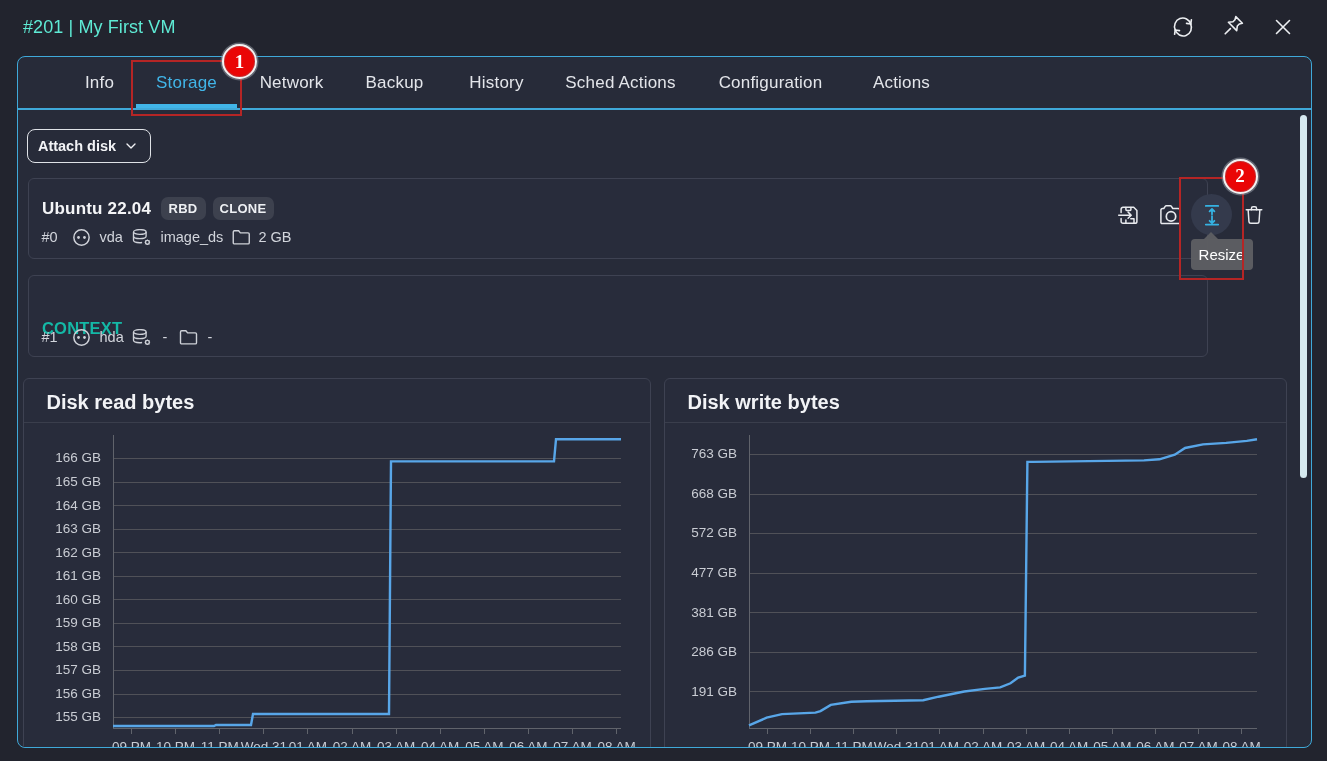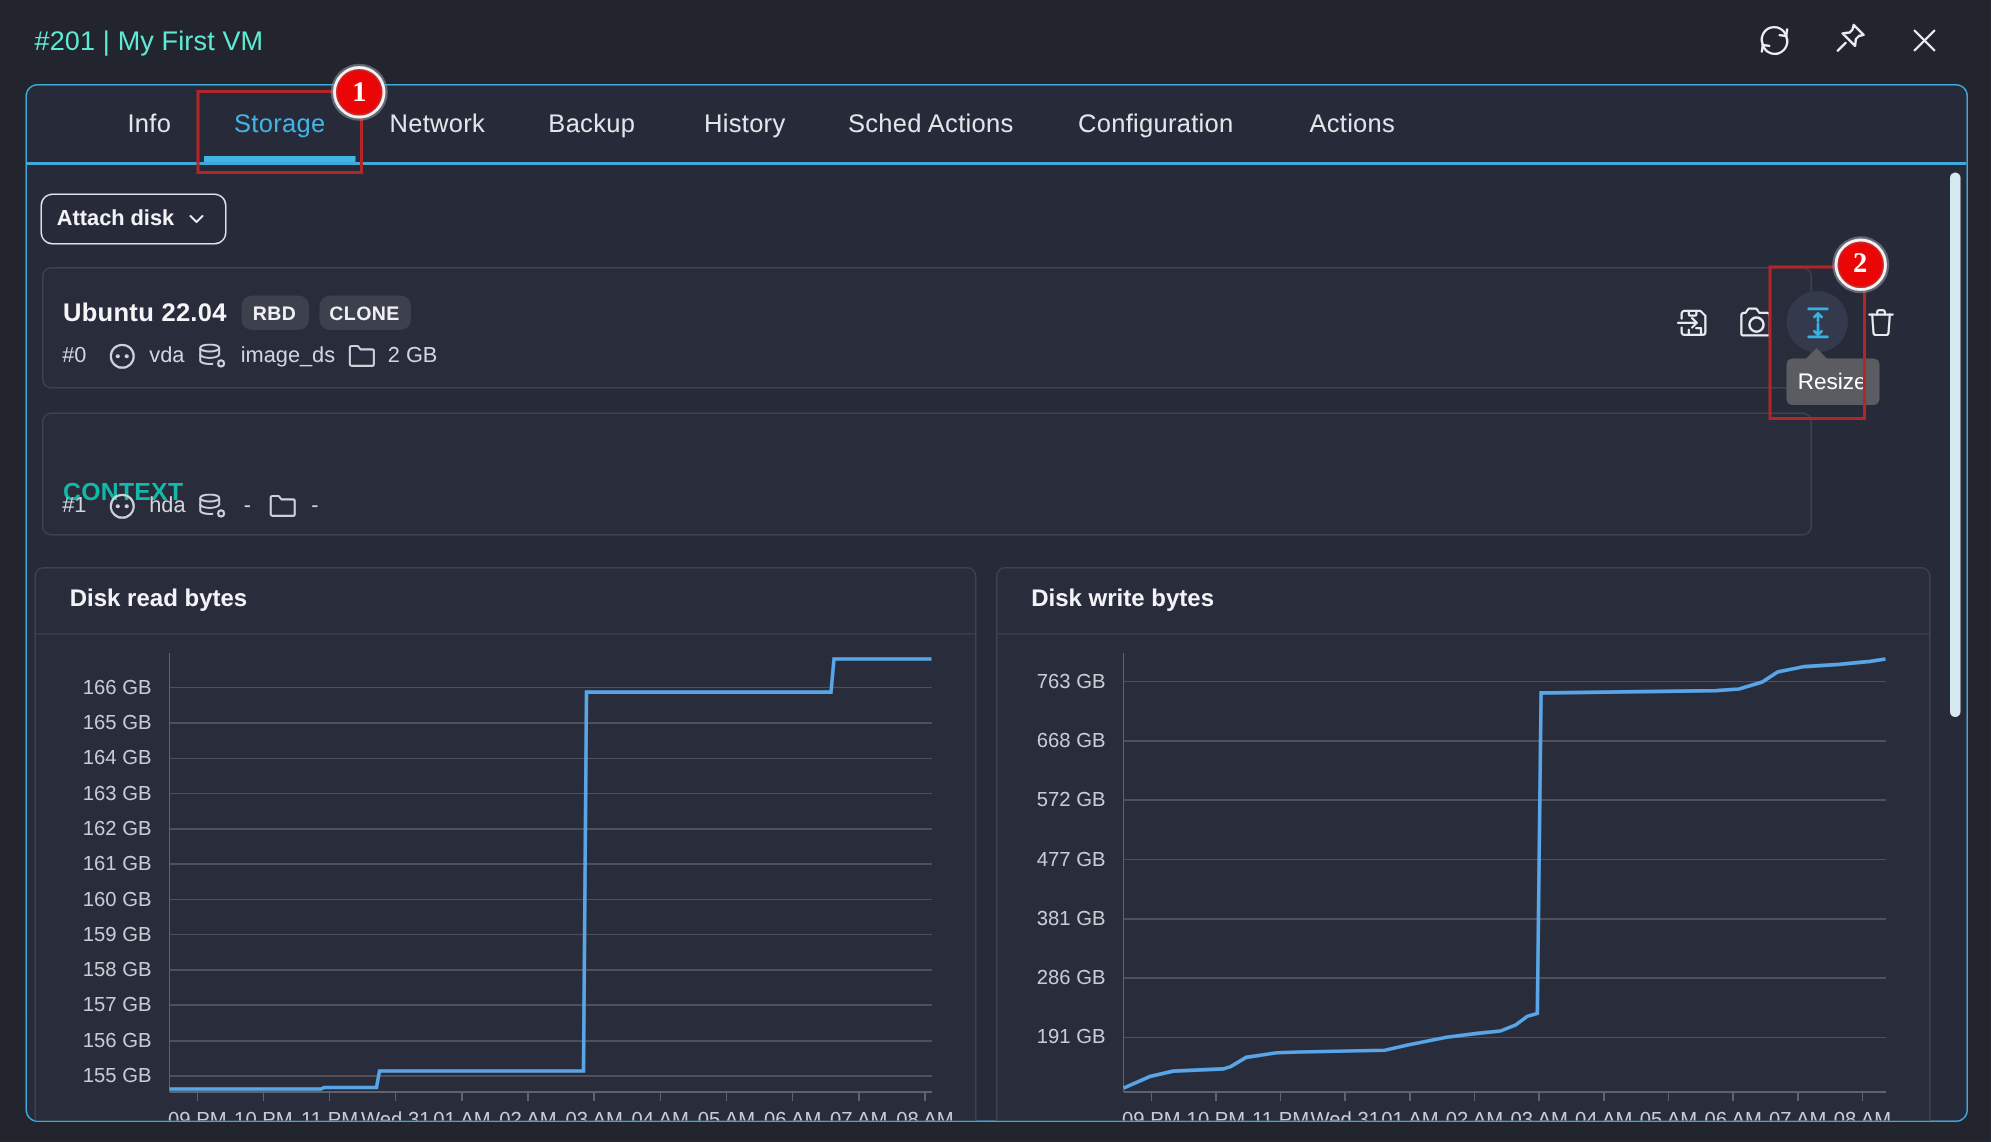--- a/index.html
+++ b/index.html
@@ -10,21 +10,21 @@
 .tabline{left:0;top:51px;width:100%;height:2px;background:#3fa9d9;}
 .tab{top:26px;transform:translate(-50%,-50%);font-size:17px;letter-spacing:.2px;color:#e3e5ea;white-space:nowrap;}
 .tab.active{color:#41b5e8;}
 #indicator{left:118px;top:47px;width:101px;height:4px;background:#41b5e8;}
 #attach{left:9px;top:72px;width:124px;height:34px;border:1px solid #dfe2e7;border-radius:8px;box-sizing:border-box;display:flex;align-items:center;justify-content:center;gap:7px;font-size:14.5px;font-weight:600;color:#f2f3f6;}
 .card{left:10px;width:1180px;background:#282c3b;border:1px solid #3e4252;border-radius:6px;box-sizing:border-box;}
 .rowtxt{font-size:14.5px;color:#d2d5dc;}
 .badge{position:absolute;top:17.5px;height:23px;background:#3d414e;border-radius:7px;color:#eef0f3;font-size:13px;font-weight:700;display:flex;align-items:center;justify-content:center;letter-spacing:.3px;box-sizing:border-box;}
 .chartcard{top:321px;background:#282c3b;border:1px solid #3e4252;border-radius:6px;box-sizing:border-box;height:392px;}
 .charthead{position:absolute;left:0;top:0;width:100%;height:44px;border-bottom:1px solid #3a3e4c;box-sizing:border-box;}
-.charttitle{position:absolute;left:23px;top:12px;font-size:16px;font-weight:700;color:#f2f3f6;}
+.charttitle{position:absolute;left:23px;top:12px;font-size:20px;font-weight:700;color:#f2f3f6;}
 #scrollthumb{left:1282.5px;top:58px;width:6.5px;height:363px;border-radius:4px;background:#d6e9f0;}
 .redrect{border:2.2px solid #b52525;box-sizing:border-box;z-index:30;}
 .redcircle{z-index:31;border-radius:50%;background:#ea0606;border:2px solid #f2f2f2;box-shadow:0 0 0 1.5px rgba(150,155,165,.55),inset 0 0 0 1px rgba(120,120,130,.35);display:flex;align-items:center;justify-content:center;font-family:"Liberation Serif",serif;font-size:19px;font-weight:700;color:#fff;box-sizing:border-box;}
 #tooltip{left:1180.5px;top:239px;width:62px;height:31px;background:rgba(93,94,98,.97);border-radius:4px;z-index:29;display:flex;align-items:center;justify-content:center;font-size:15px;color:#fff;margin-left:10px;}
 #tooltiparrow{left:1203px;top:231.5px;width:0;height:0;border-left:8px solid transparent;border-right:8px solid transparent;border-bottom:8px solid rgba(93,94,98,.97);z-index:29;}
 svg{display:block;}
 .axislabel{font-size:13.5px;fill:#c9ccd3;}
 </style>
 </head>
 <body>

